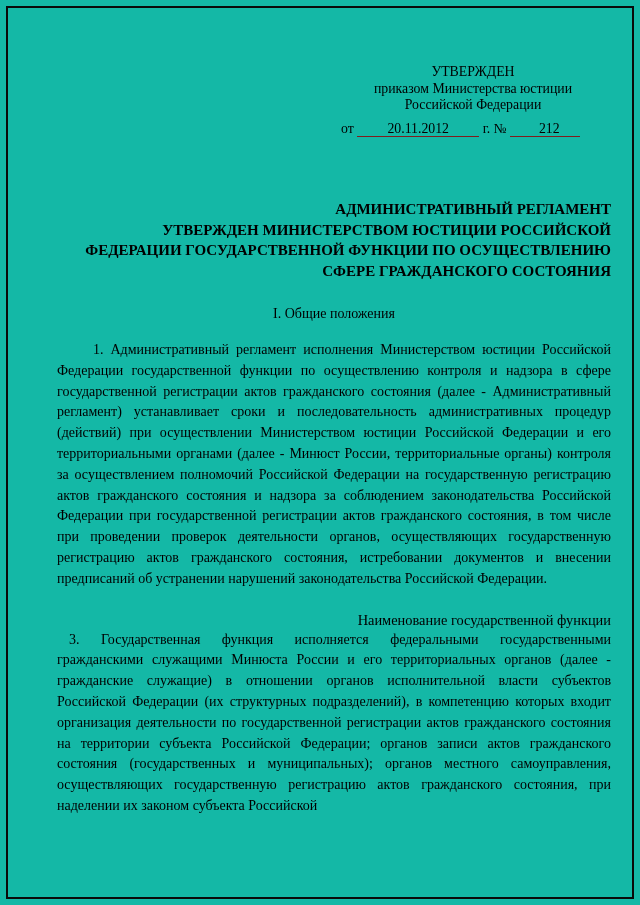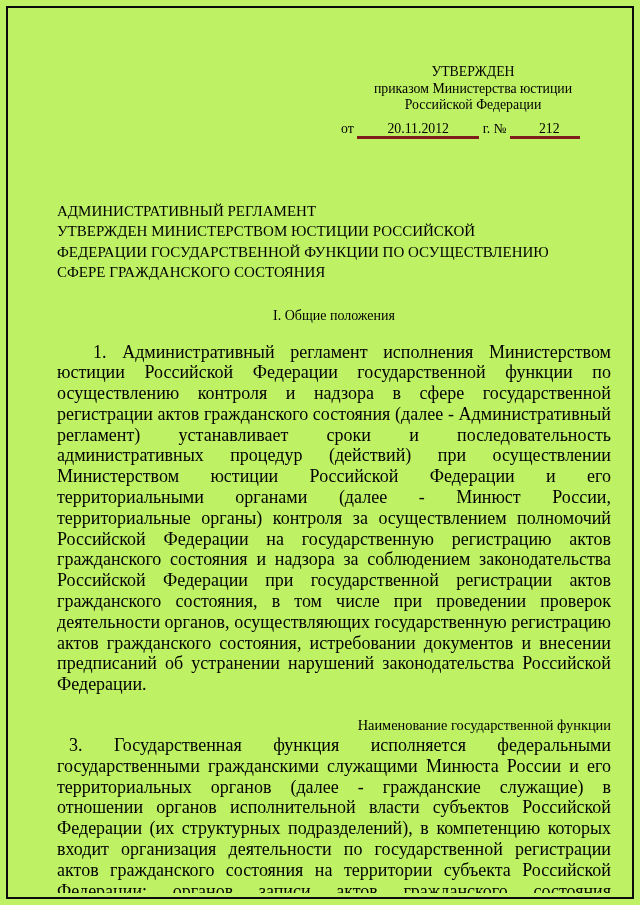--- a/index.html
+++ b/index.html
@@ -4,21 +4,21 @@
 <style>
   html, body {
     margin: 0;
     padding: 0;
     background: #ffffff;
   }
   .page {
     position: relative;
     width: 640px;
     height: 905px;
-    background: #bef264;
+    background: #14b8a6;
     color: #000000;
     font-family: "Liberation Serif", "DejaVu Serif", serif;
     overflow: hidden;
   }
   .frame {
     position: absolute;
     top: 6px; left: 6px; right: 6px; bottom: 6px;
     border: 2px solid #0a0a0a;
     pointer-events: none;
   }
@@ -38,47 +38,47 @@
     line-height: 16.5px;
   }
   .approval .date-line {
     margin-top: 7px;
     text-align: left;
     white-space: nowrap;
     padding-left: 6px;
   }
   .fill {
     display: inline-block;
-    border-bottom: 3px solid #7f1d1d;
+    border-bottom: 1px solid #7f1d1d;
     text-align: center;
     line-height: 15px;
   }
   .fill.date { min-width: 122px; }
   .fill.num  { min-width: 62px; text-align: center; padding-left: 8px; }
   .doc-title {
     margin-top: 62px;
-    text-align: left;
-    font-weight: normal;
+    text-align: right;
+    font-weight: bold;
     font-size: 15px;
     line-height: 20.5px;
   }
   .section-heading {
     margin-top: 23px;
     text-align: center;
     font-size: 14px;
     line-height: 20px;
   }
   .subheading {
     margin-top: 20px;
     text-align: right;
     font-size: 14.4px;
     line-height: 20px;
   }
   .para {
-    font-size: 18px;
+    font-size: 14px;
     line-height: 20.8px;
     text-align: justify;
     margin: 0;
   }
   .para.indent { text-indent: 36px; }
   .para.small-indent { text-indent: 12px; }
   .para.first { margin-top: 16px; }
   .para.after-sub { margin-top: 20px; }
 </style>
 </head>

